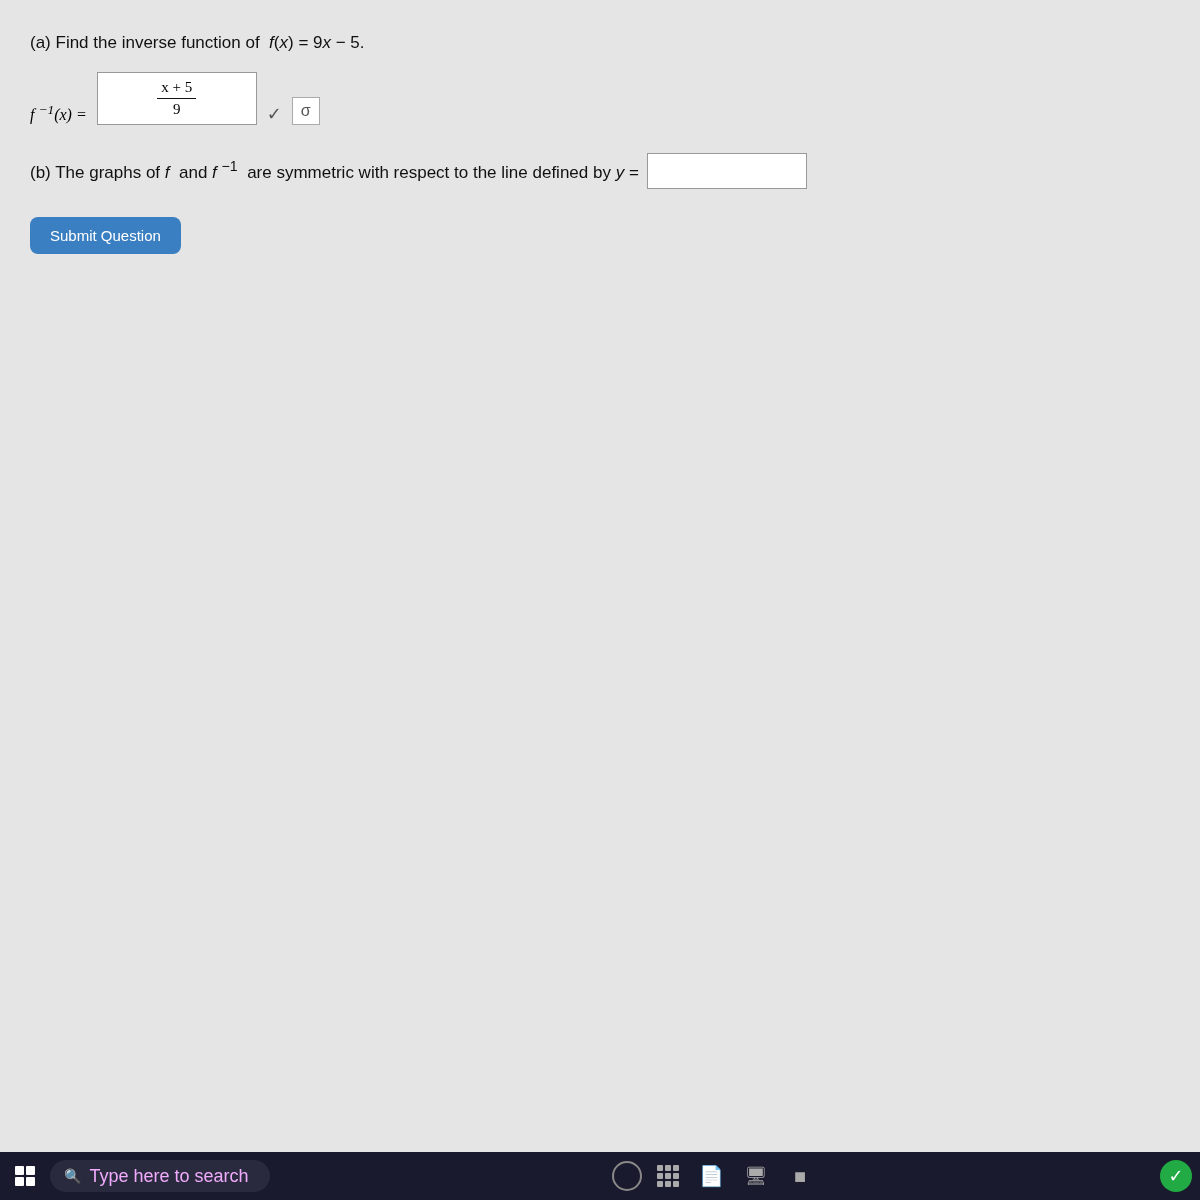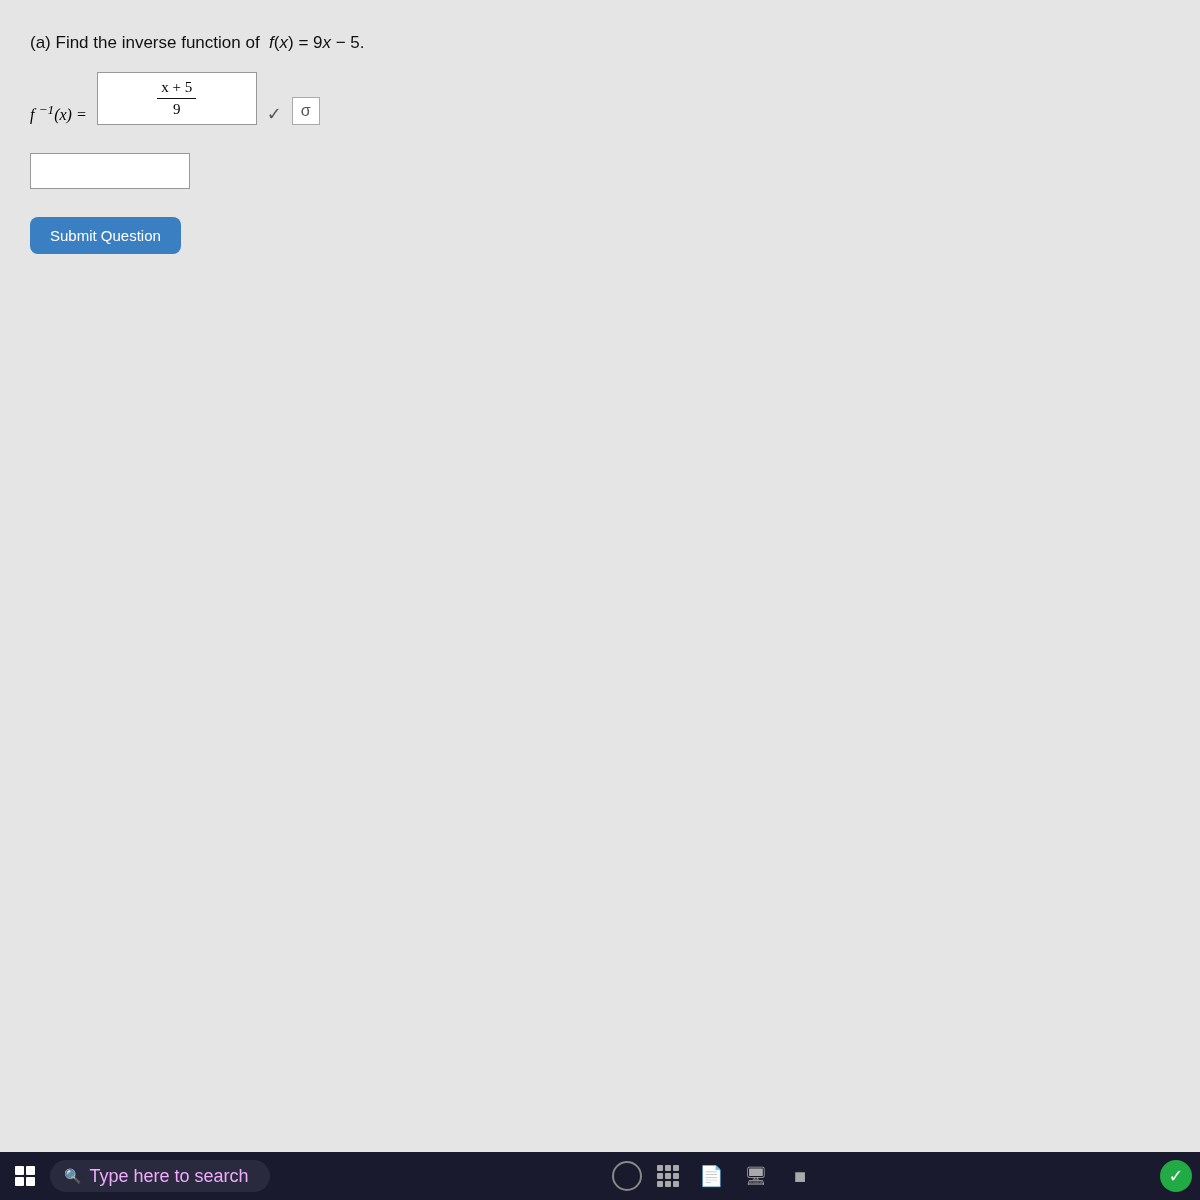--- a/index.html
+++ b/index.html
@@ -329,20 +329,21 @@
         </span>
       </div>
       <span class="check-icon">✓</span>
       <div class="sigma-icon">σ</div>
     </div>
   </div>
 
   
   <div class="question-part-b">
     <div class="part-b-row">
+      <span>(b) The graphs of&nbsp;<em>f</em>&nbsp; and&nbsp;<em>f</em>&nbsp;<sup>−1</sup>&nbsp; are symmetric with respect to the line defined by&nbsp;<em>y</em>&nbsp;=</span>
       <div class="answer-box-small"></div>
     </div>
   </div>
 
   
 
   
   <button class="submit-btn">Submit Question</button>
 
 </div>

